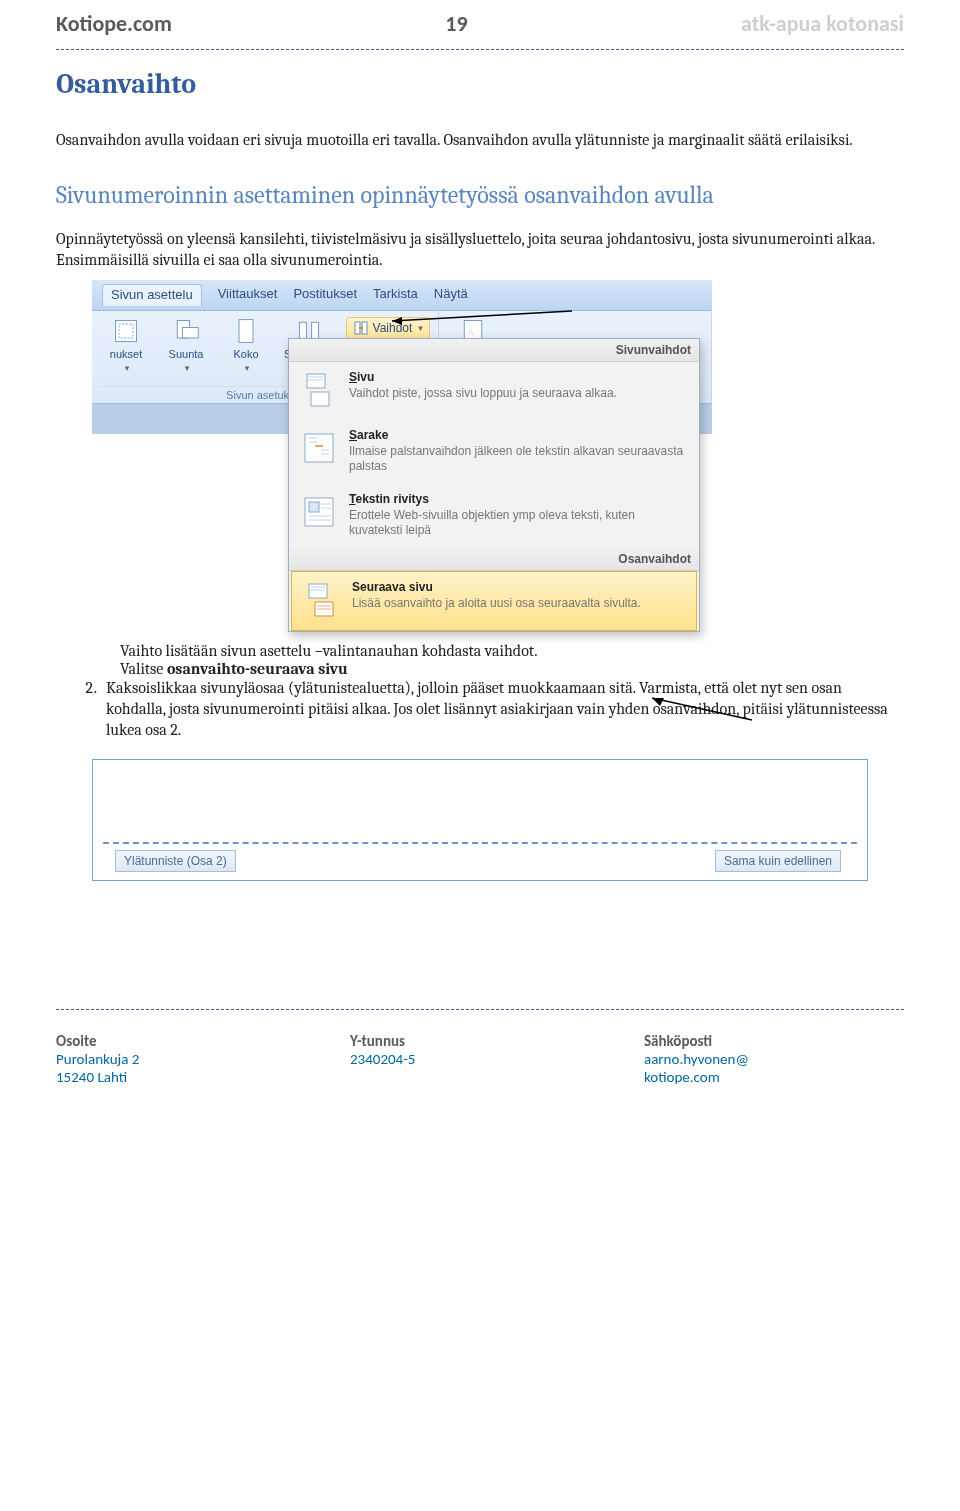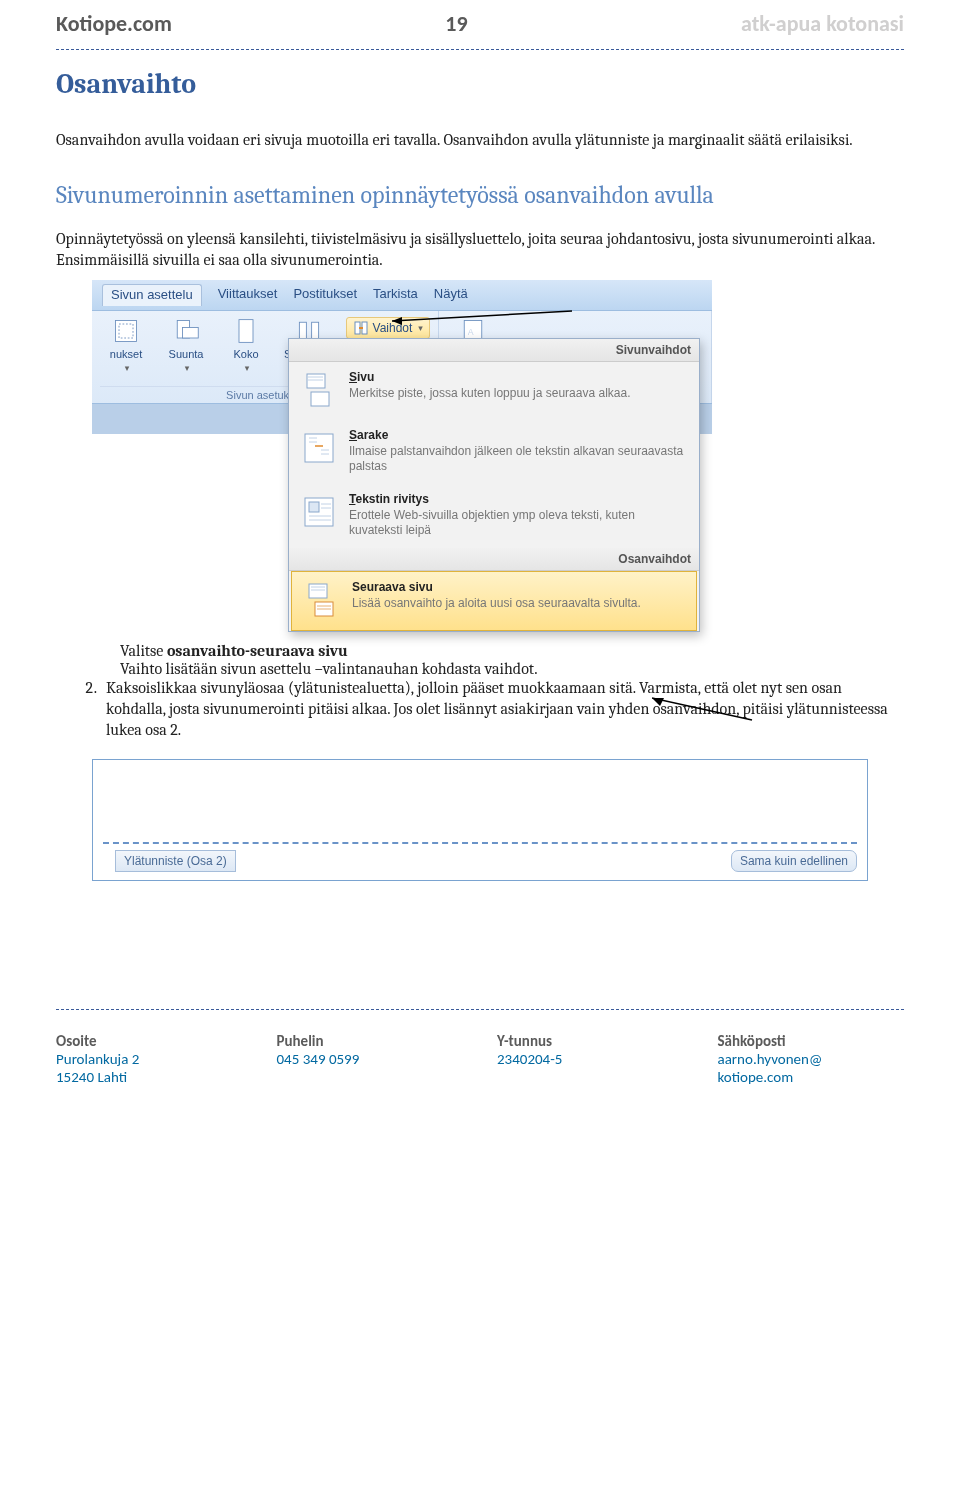--- a/index.html
+++ b/index.html
@@ -190,21 +190,21 @@
     position:absolute;
     top:90px;
     background: linear-gradient(#f2f6fb,#dde8f5);
     border:1px solid #a6bdda;
     padding:3px 8px;
     font-family:"Segoe UI",Arial,sans-serif;
     font-size:12px;
     color:#4a6b96;
   }
   .tag.left{ left:22px;}
-  .tag.right{ right:10px;border-radius:7px;}
+  .tag.right{ right:26px;}
 
   
   .ftr {
     display:flex;
     gap:34px;
     padding-top:8px;
     font-family: Calibri, Arial, sans-serif;
   }
   .ftr .col{ flex:1; font-size:15px;}
   .ftr .hd{ font-weight:bold; color:#5b5b5b;}
@@ -307,21 +307,21 @@
         <div class="dd-ico">
             <svg viewBox="0 0 36 36">
               <rect x="6" y="2" width="18" height="14" fill="#fff" stroke="#8aa7cb"></rect>
               <rect x="10" y="20" width="18" height="14" fill="#fff" stroke="#8aa7cb"></rect>
               <line x1="6" y1="5" x2="22" y2="5" stroke="#c2d2e6"></line>
               <line x1="6" y1="8" x2="22" y2="8" stroke="#c2d2e6"></line>
             </svg>
           </div>
         <div class="dd-txt">
           <div class="dd-title"><u>S</u><span>ivu</span></div>
-          <div class="dd-desc">Merkitse piste, jossa kuten loppuu ja seuraava alkaa.</div>
+          <div class="dd-desc">Vaihdot piste, jossa sivu loppuu ja seuraava alkaa.</div>
         </div>
       </div>
 
       <div class="dd-item">
         <div class="dd-ico">
             <svg viewBox="0 0 36 36">
               <rect x="4" y="4" width="28" height="28" fill="#fff" stroke="#8aa7cb"></rect>
               <line x1="8" y1="8" x2="16" y2="8" stroke="#c2d2e6"></line>
               <line x1="8" y1="12" x2="16" y2="12" stroke="#c2d2e6"></line>
               <line x1="20" y1="20" x2="28" y2="20" stroke="#c2d2e6"></line>
@@ -377,24 +377,24 @@
       <polygon points="0,15 10,11 10,19" fill="#000"></polygon>
     </svg>
     <svg class="arrow-svg" style="left:560px;top:410px;" width="110" height="40">
       <line x1="0" y1="8" x2="100" y2="30" stroke="#000" stroke-width="1.5"></line>
       <polygon points="0,8 12,8 8,16" fill="#000"></polygon>
     </svg>
 
   </div>
 
   <div style="margin-left:64px; margin-top:10px;">
+    <div style="font-size:16px;">Vaihto lisätään sivun asettelu –valintanauhan kohdasta vaihdot.</div>
     <div style="font-size:16px;">
       <span>Valitse </span><b>osanvaihto-seuraava sivu</b>
     </div>
-    <div style="font-size:16px;">Vaihto lisätään sivun asettelu –valintanauhan kohdasta vaihdot.</div>
   </div>
 
   <ol class="steps" start="2">
     <li>
       <span>Kaksoislikkaa sivunyläosaa (ylätunistealuetta), jolloin pääset muokkaamaan sitä. Varmista, että olet nyt sen osan kohdalla, josta sivunumerointi pitäisi alkaa. Jos olet lisännyt asiakirjaan vain yhden osanvaihdon,  pitäisi  ylätunnisteessa lukea osa 2.</span>
     </li>
   </ol>
 
   <div class="shot2">
     <div class="shot2-box">
@@ -407,24 +407,20 @@
   <div style="height:120px;"></div>
 
   <hr class="dashline">
   <div class="ftr">
     <div class="col">
       <div class="hd">Osoite</div>
       <div class="val">Purolankuja 2</div>
       <div class="val">15240 Lahti</div>
     </div>
     <div class="col">
-      <div class="hd">Puhelin</div>
-      <div class="val">045 349 0599</div>
-    </div>
-    <div class="col">
       <div class="hd">Y-tunnus</div>
       <div class="val">2340204-5</div>
     </div>
     <div class="col">
       <div class="hd">Sähköposti</div>
       <div class="val">aarno.hyvonen@</div>
       <div class="val">kotiope.com</div>
     </div>
   </div>
 

